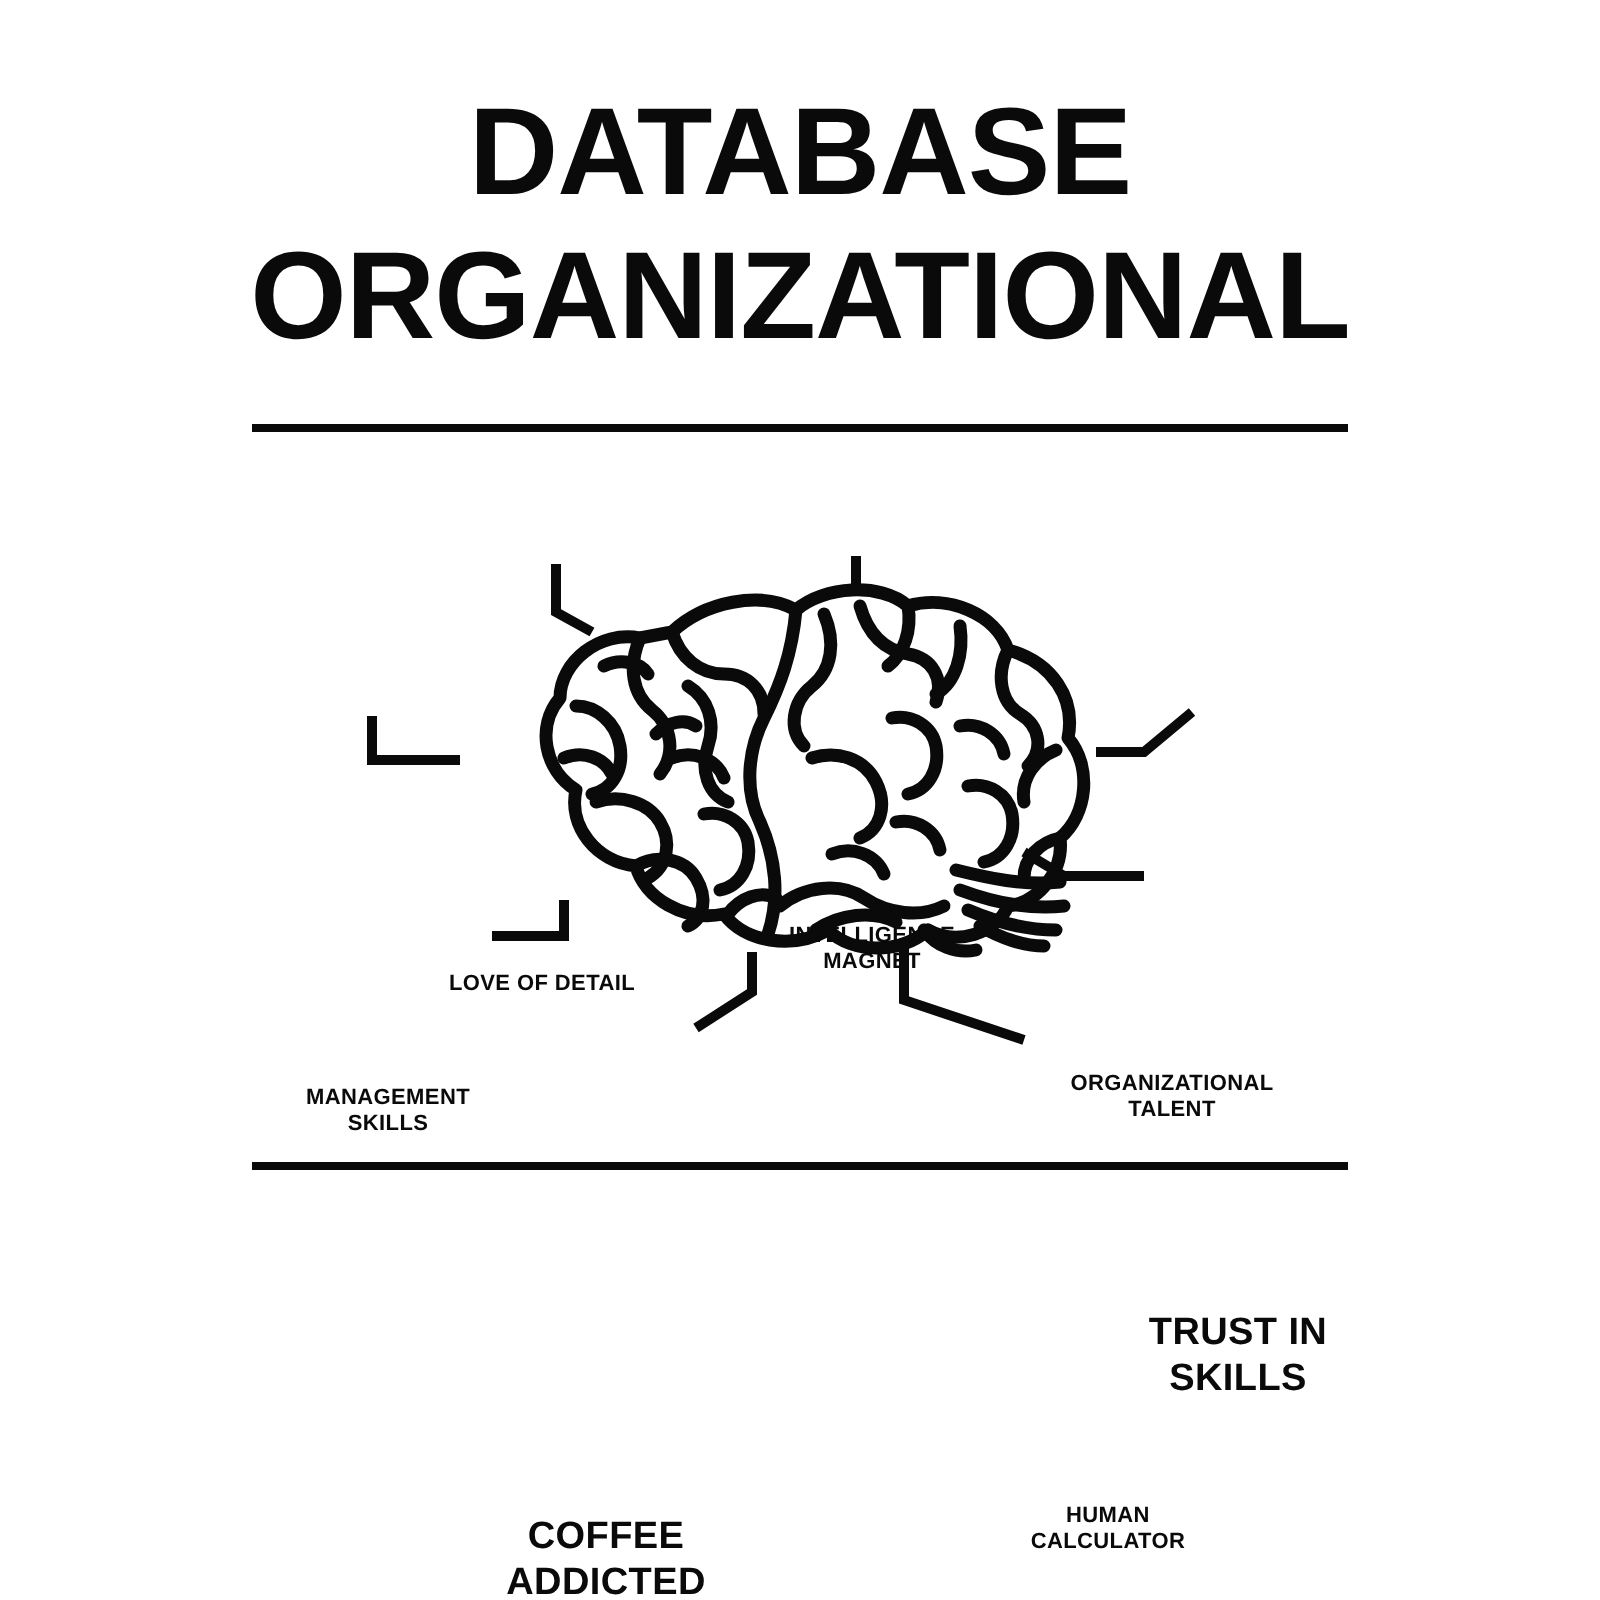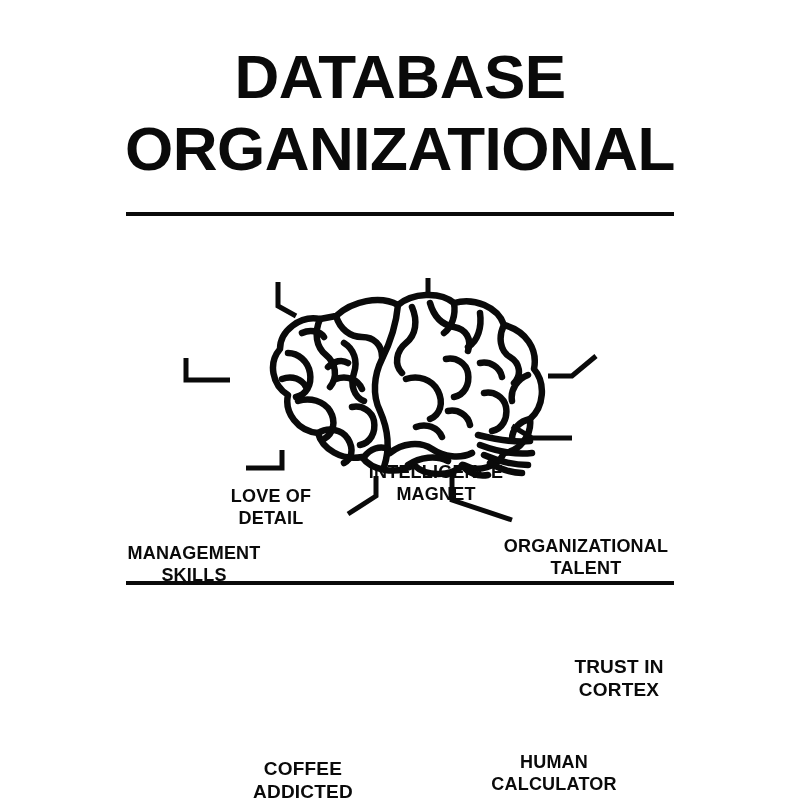--- a/index.html
+++ b/index.html
@@ -80,21 +80,21 @@
   
   .callout {
     position: absolute;
     font-family: "Liberation Sans", sans-serif;
     font-weight: 700;
     color: #0a0a0a;
     line-height: 1.22;
     white-space: pre-line;
     letter-spacing: 0.2px;
   }
-  .callout.sm  { font-size: 18px; }
+  .callout.sm  { font-size: 11px; }
   .callout.md  { font-size: 19px; }
   .align-center { text-align: center; }
 
   .c-love     { left: 196px;  top: 258px;  width: 150px; }
   .c-intel    { left: 356px;  top: 234px;  width: 160px; }
   .c-mgmt     { left: 118px;  top: 315px;  width: 152px; }
   .c-org      { left: 502px;  top: 308px;  width: 168px; }
   .c-trust    { left: 556px;  top: 427px;  width: 126px; }
   .c-sarcasm  { left: 126px;  top: 450px;  width: 128px; }
   .c-coffee   { left: 238px;  top: 529px;  width: 130px; }
@@ -203,21 +203,21 @@
     <div class="callout sm align-center c-intel">INTELLIGENCE
 MAGNET</div>
 
     <div class="callout sm align-center c-mgmt">MANAGEMENT
 SKILLS</div>
 
     <div class="callout sm align-center c-org">ORGANIZATIONAL
 TALENT</div>
 
     <div class="callout md align-center c-trust">TRUST IN
-CORTEX</div>
+SKILLS</div>
 
 
     <div class="callout md align-center c-coffee">COFFEE
 ADDICTED</div>
 
     <div class="callout sm align-center c-human">HUMAN
 CALCULATOR</div>
 
   </div>
 </div>

